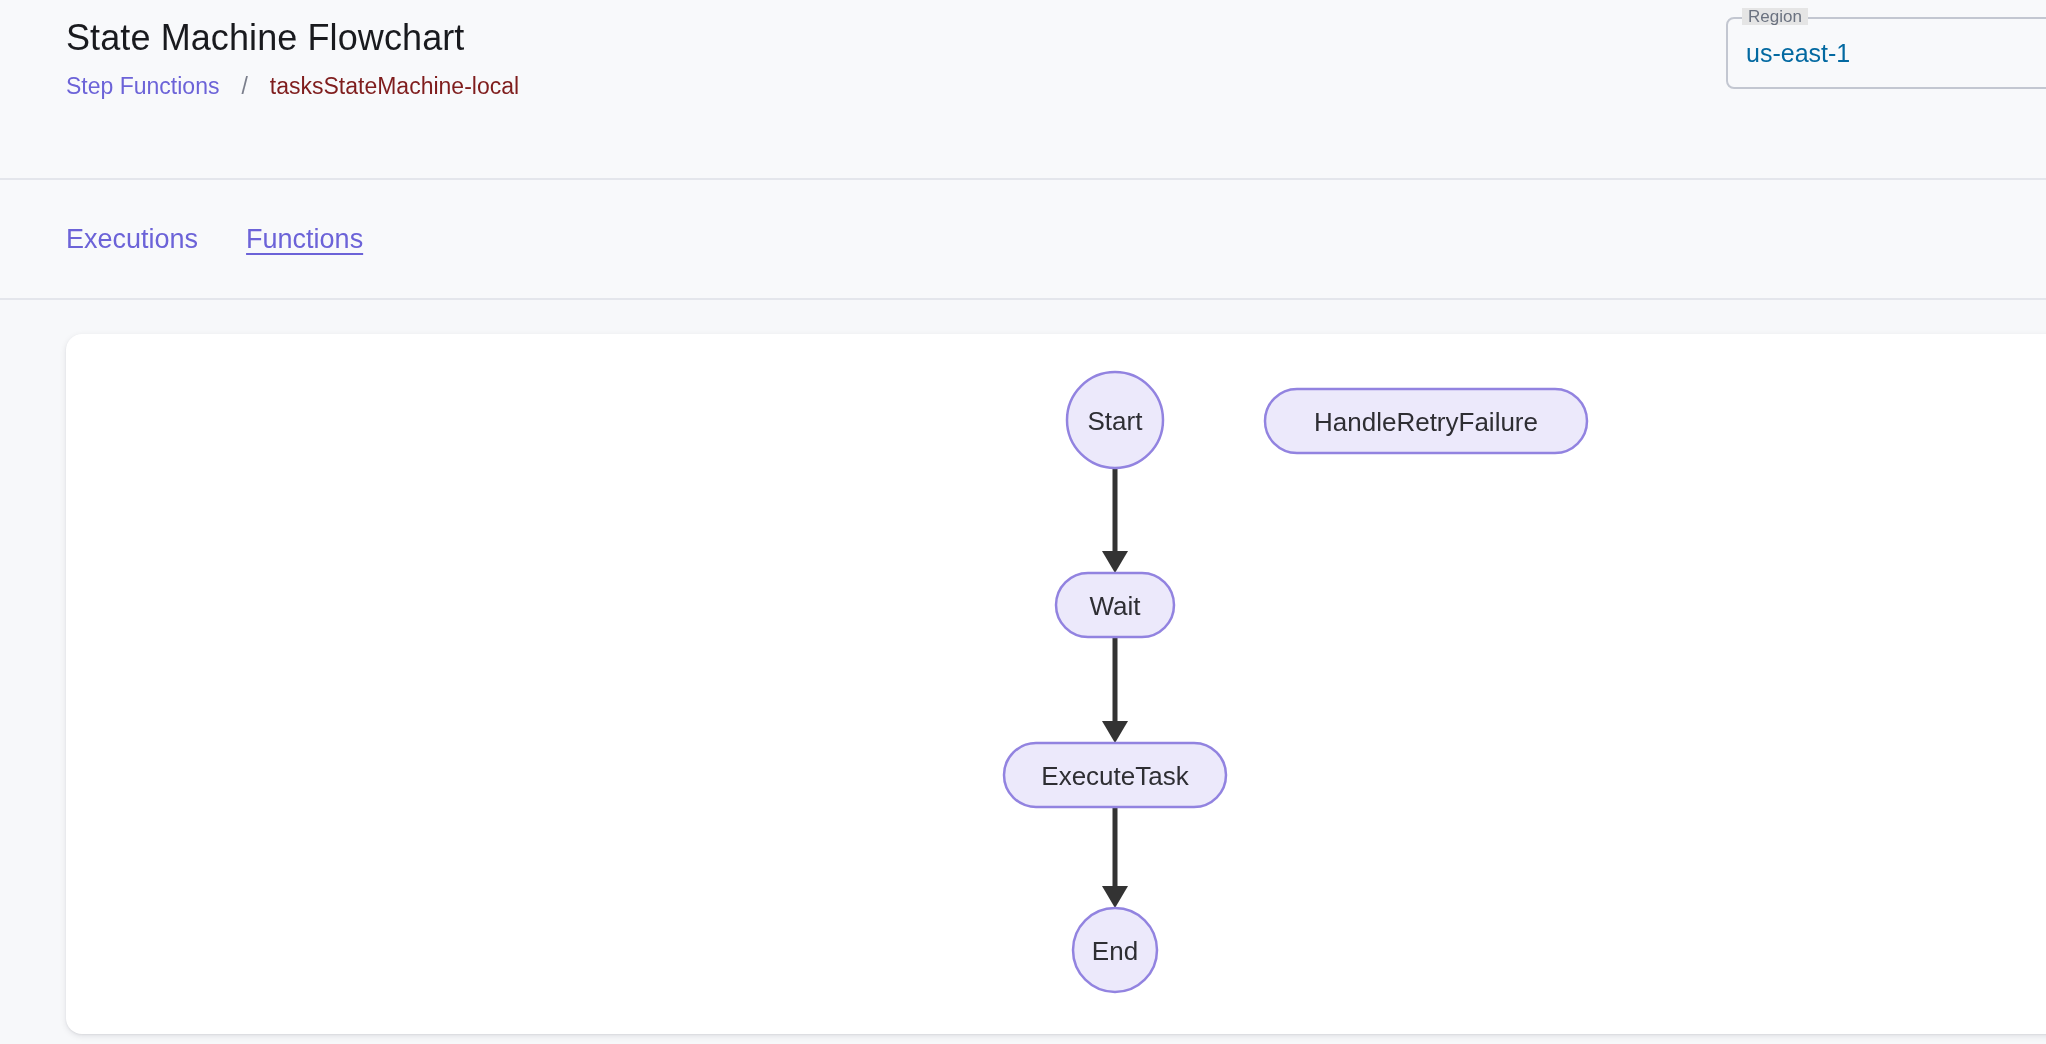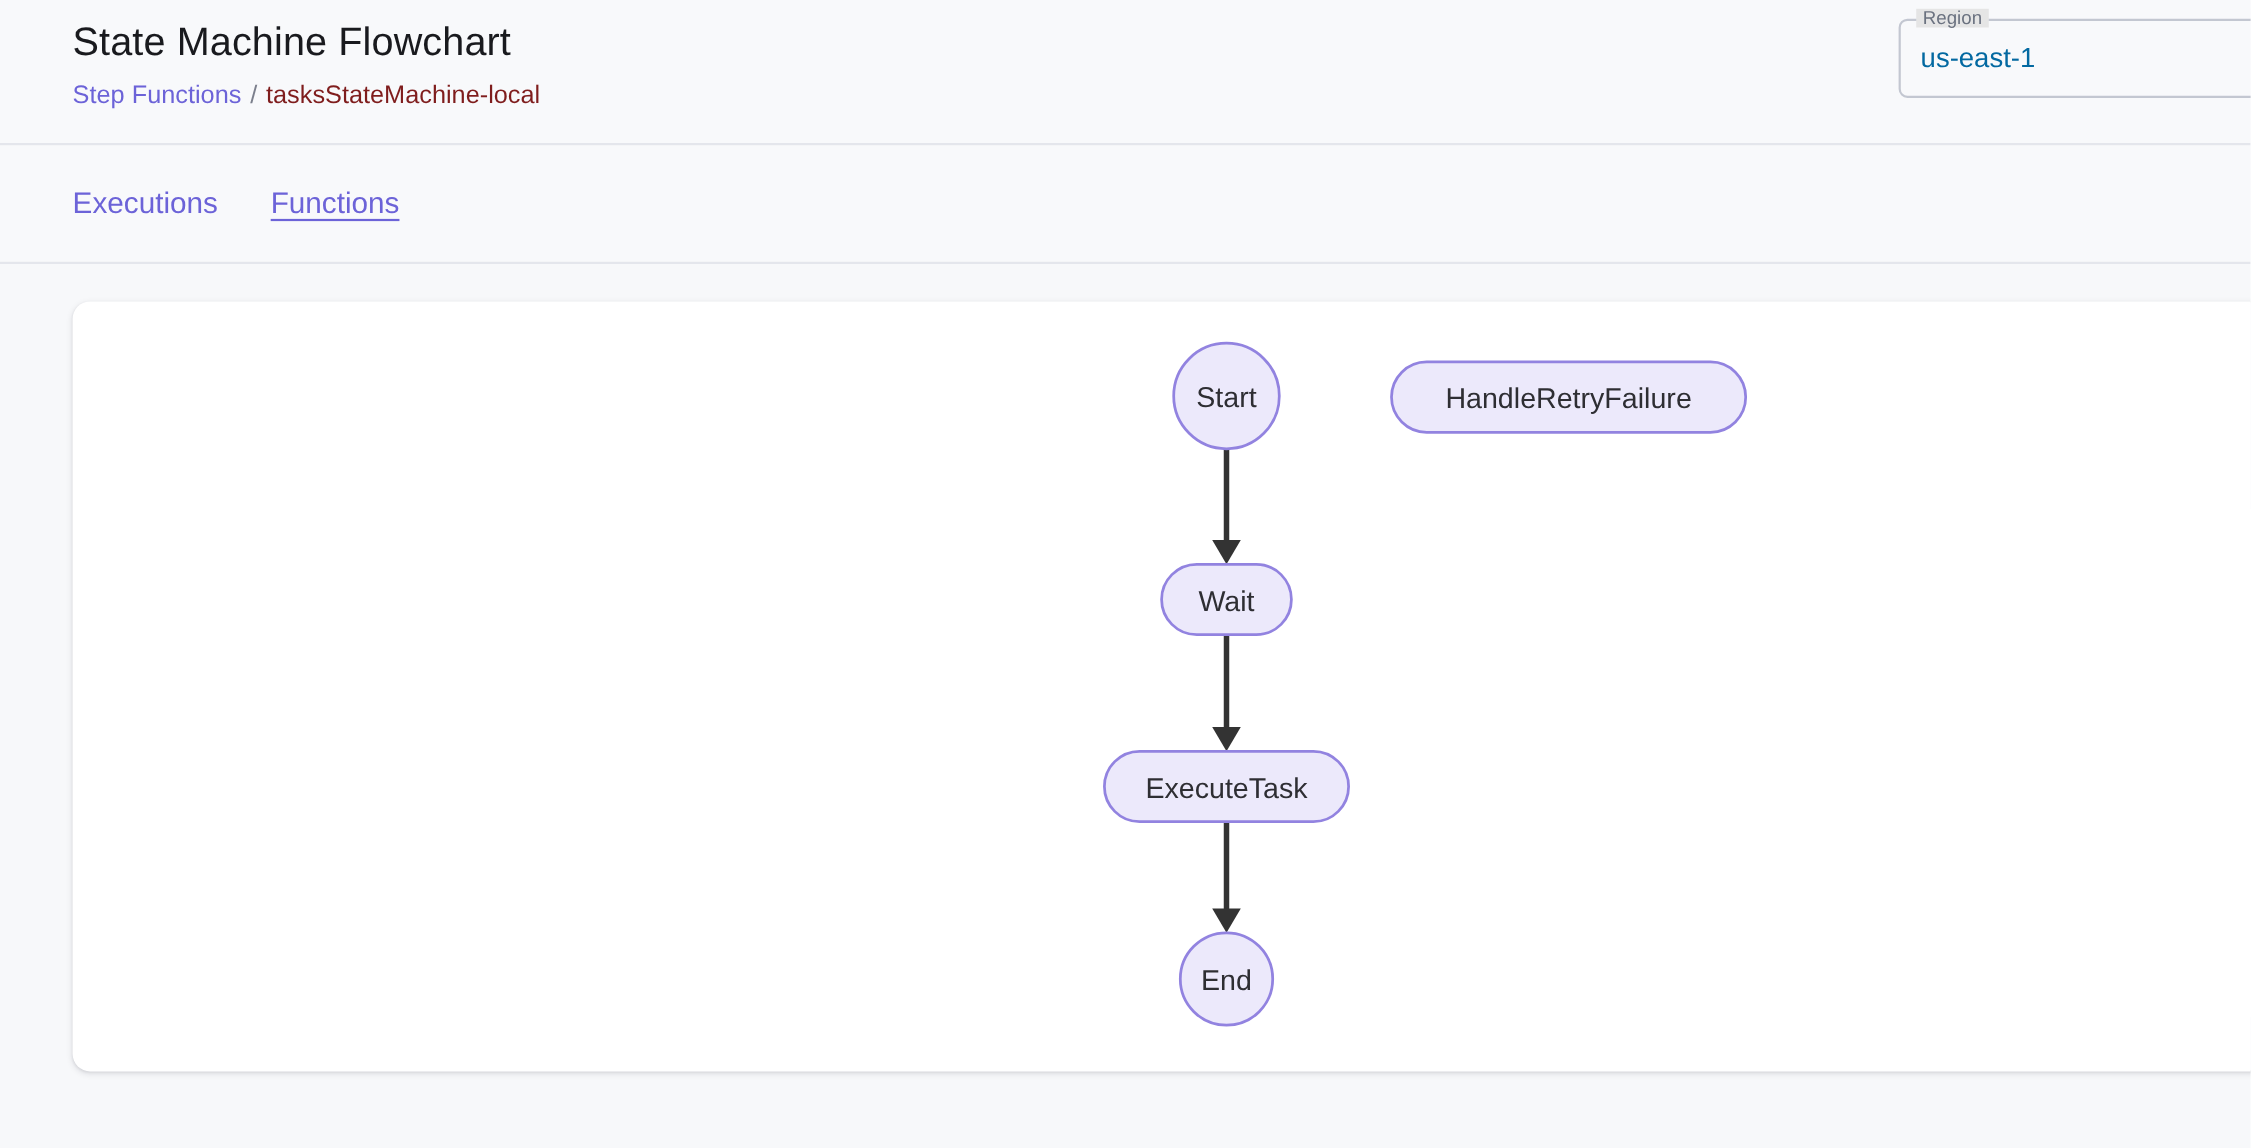--- a/index.html
+++ b/index.html
@@ -11,41 +11,41 @@
     height: 1044px;
     background: #f7f8fa;
     font-family: "Liberation Sans", sans-serif;
     overflow: hidden;
     color: #1b1b1f;
   }
 
   
   .app-header {
     position: relative;
-    height: 132px;
+    height: 180px;
     box-sizing: border-box;
     background: #f8f9fb;
     border-bottom: 2px solid #e4e6ec;
     padding: 16px 0 0 66px;
   }
   .page-title {
     font-size: 36px;
     font-weight: 400;
     line-height: 1.2;
     color: #191a1e;
     margin: 0;
     letter-spacing: 0.1px;
   }
   .breadcrumb {
     margin-top: 14px;
     font-size: 23px;
     line-height: 1.2;
     display: flex;
     align-items: center;
-    gap: 8px;
+    gap: 22px;
   }
   .breadcrumb-link {
     color: #6c63d8;
     text-decoration: none;
     cursor: pointer;
   }
   .breadcrumb-sep {
     color: #7b7f8c;
   }
   .breadcrumb-current {
@@ -79,21 +79,21 @@
     position: absolute;
     left: 18px;
     top: 50%;
     transform: translateY(-50%);
     font-size: 25px;
     color: #0369a1;
   }
 
   
   .tab-bar {
-    height: 108px;
+    height: 120px;
     box-sizing: border-box;
     background: #f8f9fb;
     border-bottom: 2px solid #e4e6ec;
     display: flex;
     align-items: center;
     padding-left: 66px;
     gap: 48px;
   }
   .tab-link {
     font-size: 27px;

